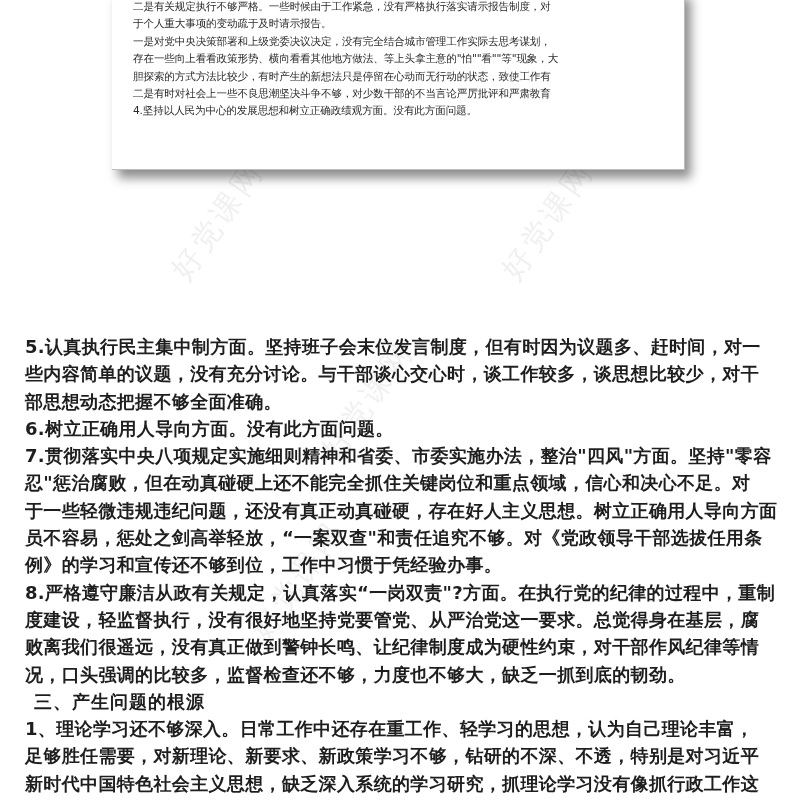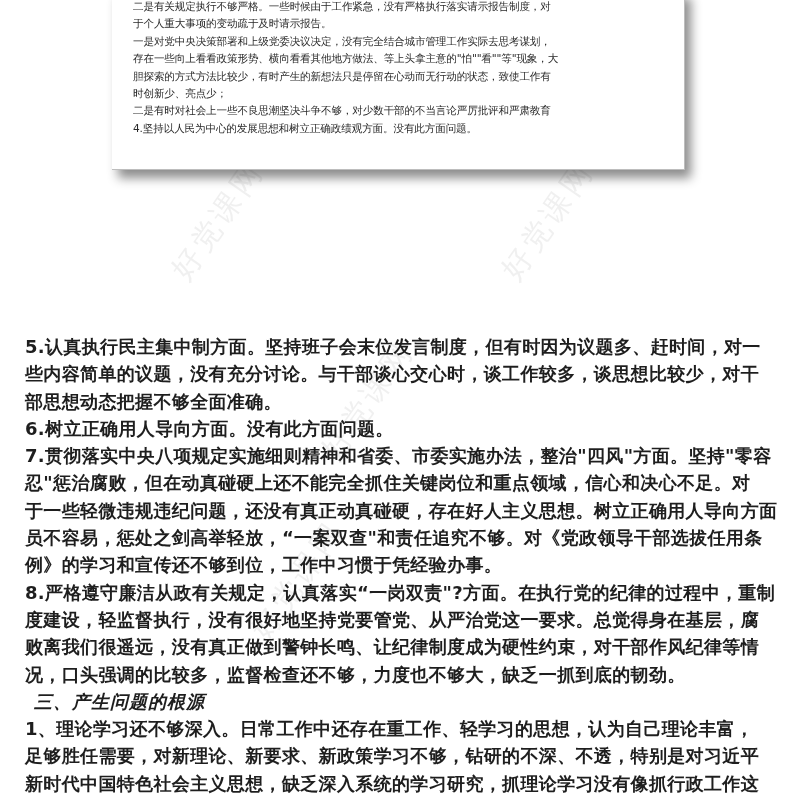--- a/index.html
+++ b/index.html
@@ -60,21 +60,20 @@
       height: 27.3px;
       white-space: nowrap;
       color: #1e1e1e;
       letter-spacing: 0.35px;
       font-weight: bold;
     }
     .body-line.heading {
       font-weight: bold;
       padding-left: 9px;
       letter-spacing: 1px;
-      font-style: italic;
     }
     
     .watermark {
       position: absolute;
       font-size: 30px;
       color: rgba(170,170,170,0.18);
       transform: rotate(-55deg);
       white-space: nowrap;
       pointer-events: none;
       letter-spacing: 4px;
@@ -91,21 +90,20 @@
   <div class="watermark" style="left:300px; top:380px;">好党课网</div>
   <div class="watermark" style="left:230px; top:560px;">好党课网</div>
 
   <div class="doc-card">
     <div class="doc-lines">
       <span class="doc-line">二是有关规定执行不够严格。一些时候由于工作紧急，没有严格执行落实请示报告制度，对</span>
       <span class="doc-line">于个人重大事项的变动疏于及时请示报告。</span>
       <span class="doc-line">一是对党中央决策部署和上级党委决议决定，没有完全结合城市管理工作实际去思考谋划，</span>
       <span class="doc-line">存在一些向上看看政策形势、横向看看其他地方做法、等上头拿主意的"怕""看""等"现象，大</span>
       <span class="doc-line">胆探索的方式方法比较少，有时产生的新想法只是停留在心动而无行动的状态，致使工作有</span>
-      <span class="doc-line">时创新少、亮点少；</span>
       <span class="doc-line">二是有时对社会上一些不良思潮坚决斗争不够，对少数干部的不当言论严厉批评和严肃教育</span>
       <span class="doc-line">4.坚持以人民为中心的发展思想和树立正确政绩观方面。没有此方面问题。</span>
     </div>
   </div>
 
   <div class="body-text">
     <span class="body-line">5.认真执行民主集中制方面。坚持班子会末位发言制度，但有时因为议题多、赶时间，对一</span>
     <span class="body-line">些内容简单的议题，没有充分讨论。与干部谈心交心时，谈工作较多，谈思想比较少，对干</span>
     <span class="body-line">部思想动态把握不够全面准确。</span>
     <span class="body-line">6.树立正确用人导向方面。没有此方面问题。</span>

